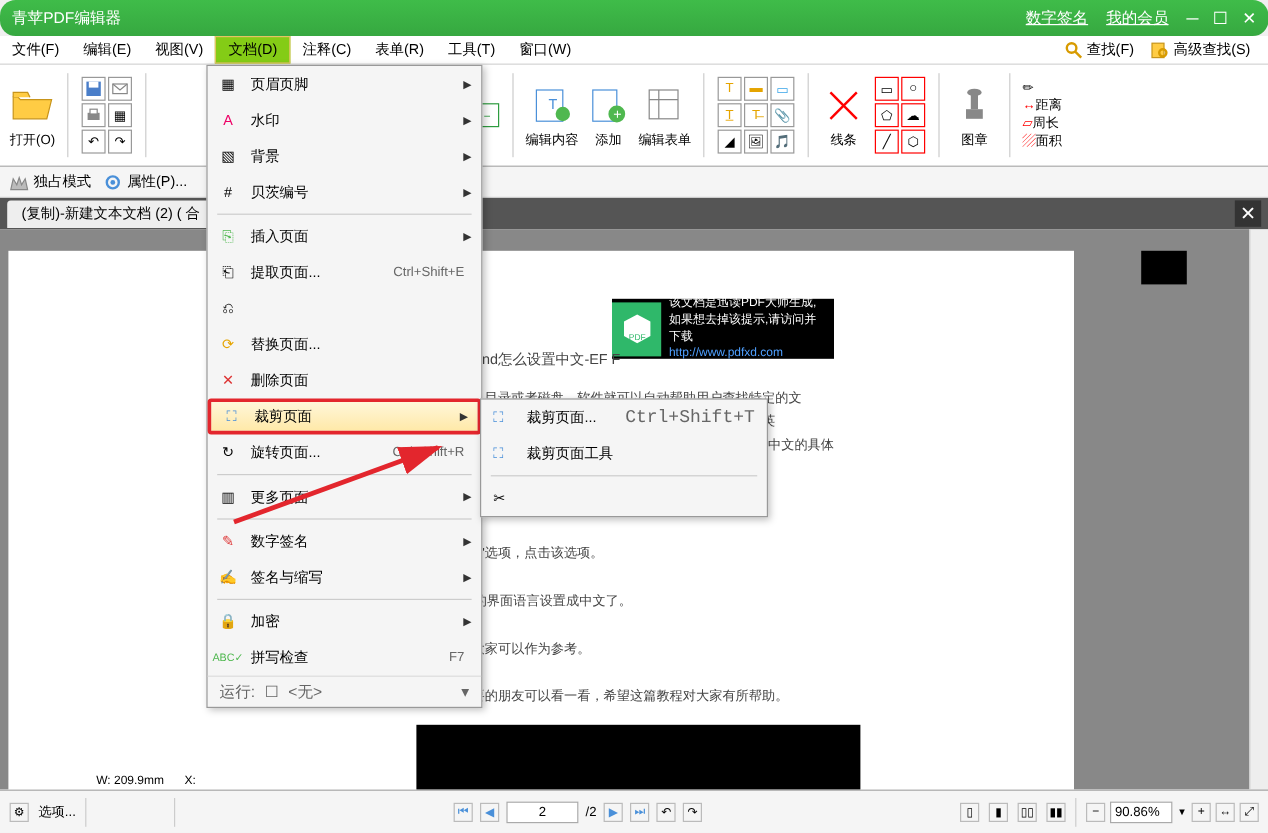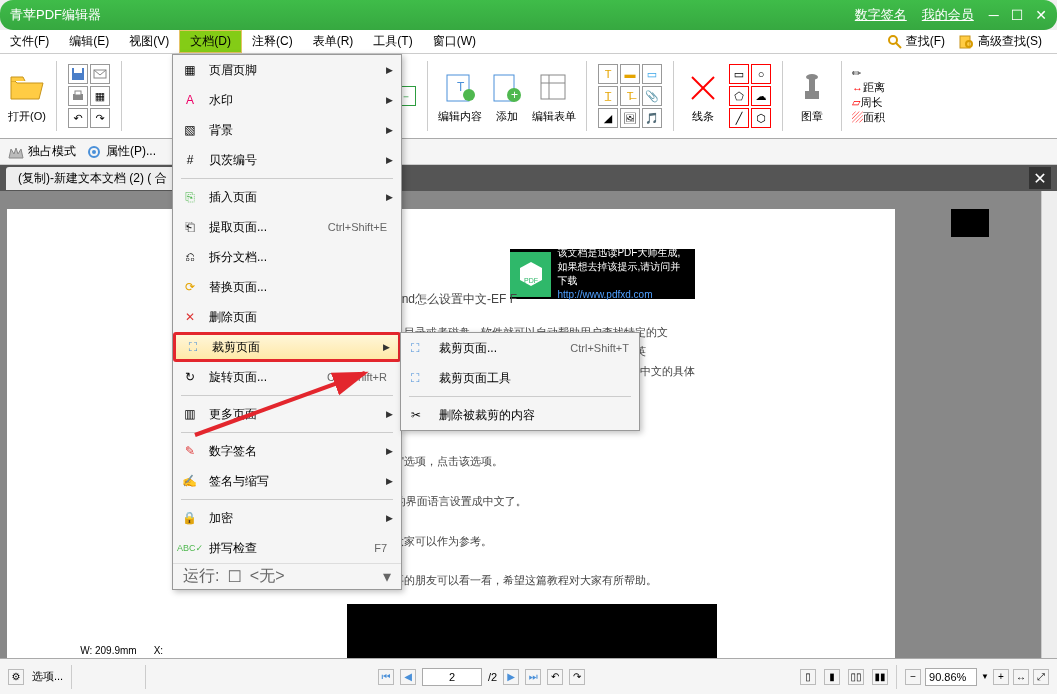--- a/index.html
+++ b/index.html
@@ -48,28 +48,28 @@
 .blackbox { position: absolute; bottom: 0; left: 340px; width: 370px; height: 72px; background: #000; }
 
 .dropdown { position: absolute; left: 172px; top: 54px; width: 230px; background: #f5f5f5; border: 1px solid #999; box-shadow: 2px 2px 6px rgba(0,0,0,.25); z-index: 50; font-size: 12px; }
 .dropdown .ditem { height: 30px; display: flex; align-items: center; padding: 0 8px; gap: 10px; cursor: pointer; position: relative; }
 .dropdown .ditem:hover, .dropdown .ditem.hl { background: linear-gradient(#fff6d9, #ffe9a8); }
 .dropdown .dicon { width: 18px; height: 18px; display: flex; align-items: center; justify-content: center; }
 .dropdown .dlabel { flex: 1; }
 .dropdown .dshort { color: #666; font-size: 11px; margin-right: 6px; }
 .dropdown .darrow { font-size: 9px; color: #333; }
 .dropdown .dsep { height: 1px; background: #ccc; margin: 3px 8px; }
-.dropdown .dfoot { height: 26px; display: flex; align-items: center; padding: 0 10px; gap: 8px; font-size: 16px; color: #666; border-top: 1px solid #ddd; }
+.dropdown .dfoot { height: 26px; display: flex; align-items: center; padding: 0 10px; gap: 8px; font-size: 13px; color: #666; border-top: 1px solid #ddd; }
 .redbox { border: 3px solid #e3262d; border-radius: 3px; }
 
 .submenu { position: absolute; left: 400px; top: 332px; width: 240px; background: #f5f5f5; border: 1px solid #999; box-shadow: 2px 2px 6px rgba(0,0,0,.25); z-index: 51; font-size: 12px; }
 .submenu .sitem { height: 30px; display: flex; align-items: center; padding: 0 10px; gap: 10px; cursor: pointer; }
 .submenu .sicon { width: 18px; }
 .submenu .slabel { flex: 1; }
-.submenu .sshort { color: #666; font-size: 11px; }
+.submenu .sshort { color: #666; font-size: 15px; font-family: Liberation Mono, monospace; }
 
 .redarrow { position: absolute; left: 185px; top: 365px; z-index: 60; pointer-events: none; }
 
 .statusbar { position: absolute; bottom: 0; left: 0; right: 0; height: 36px; background: #f5f5f5; border-top: 1px solid #aaa; display: flex; align-items: center; padding: 0 8px; font-size: 11px; gap: 8px; }
 .statusbar .sb { display: flex; align-items: center; gap: 3px; cursor: pointer; }
 .statusbar .ssep { width: 1px; height: 24px; background: #ccc; }
 .statusbar .dim { display: flex; flex-direction: column; font-size: 10px; line-height: 1.2; gap: 39px; }
 .statusbar .center { flex: 1; display: flex; justify-content: center; gap: 6px; align-items: center; }
 .statusbar .pginput { width: 60px; height: 18px; border: 1px solid #aaa; text-align: center; font-size: 11px; }
 .statusbar .zoom { display: flex; align-items: center; gap: 4px; }
@@ -346,21 +346,20 @@
       <span class="dlabel">插入页面</span>
       <span class="darrow">▶</span>
     </div>
   <div class="ditem">
       <span class="dicon">⎗</span>
       <span class="dlabel">提取页面...</span>
       <span class="dshort">Ctrl+Shift+E</span>
     </div>
   <div class="ditem">
       <span class="dicon">⎌</span>
-      <span class="dlabel">拆分文档...</span>
     </div>
   <div class="ditem">
       <span class="dicon" style="color:#e5a400">⟳</span>
       <span class="dlabel">替换页面...</span>
     </div>
   <div class="ditem">
       <span class="dicon" style="color:#d33">✕</span>
       <span class="dlabel">删除页面</span>
     </div>
   <div class="ditem hl redbox">
@@ -415,21 +414,20 @@
       <span class="slabel">裁剪页面...</span>
       <span class="sshort">Ctrl+Shift+T</span>
     </div>
   <div class="sitem">
       <span class="sicon" style="color:#4a90d9">⛶</span>
       <span class="slabel">裁剪页面工具</span>
     </div>
   <div style="height:1px;background:#ccc;margin:3px 8px"></div>
   <div class="sitem">
       <span class="sicon">✂</span>
-      <span class="slabel">删除被裁剪的内容</span>
     </div>
 </div>
 
 <svg class="redarrow" width="200" height="80">
   <defs>
       <marker id="ah" markerWidth="10" markerHeight="10" refX="8" refY="3" orient="auto">
         <path d="M0,0 L0,6 L9,3 Z" fill="#e3262d"></path>
       </marker>
     </defs>
   <line x1="10" y1="70" x2="180" y2="8" stroke="#e3262d" stroke-width="4" marker-end="url(#ah)"></line>

